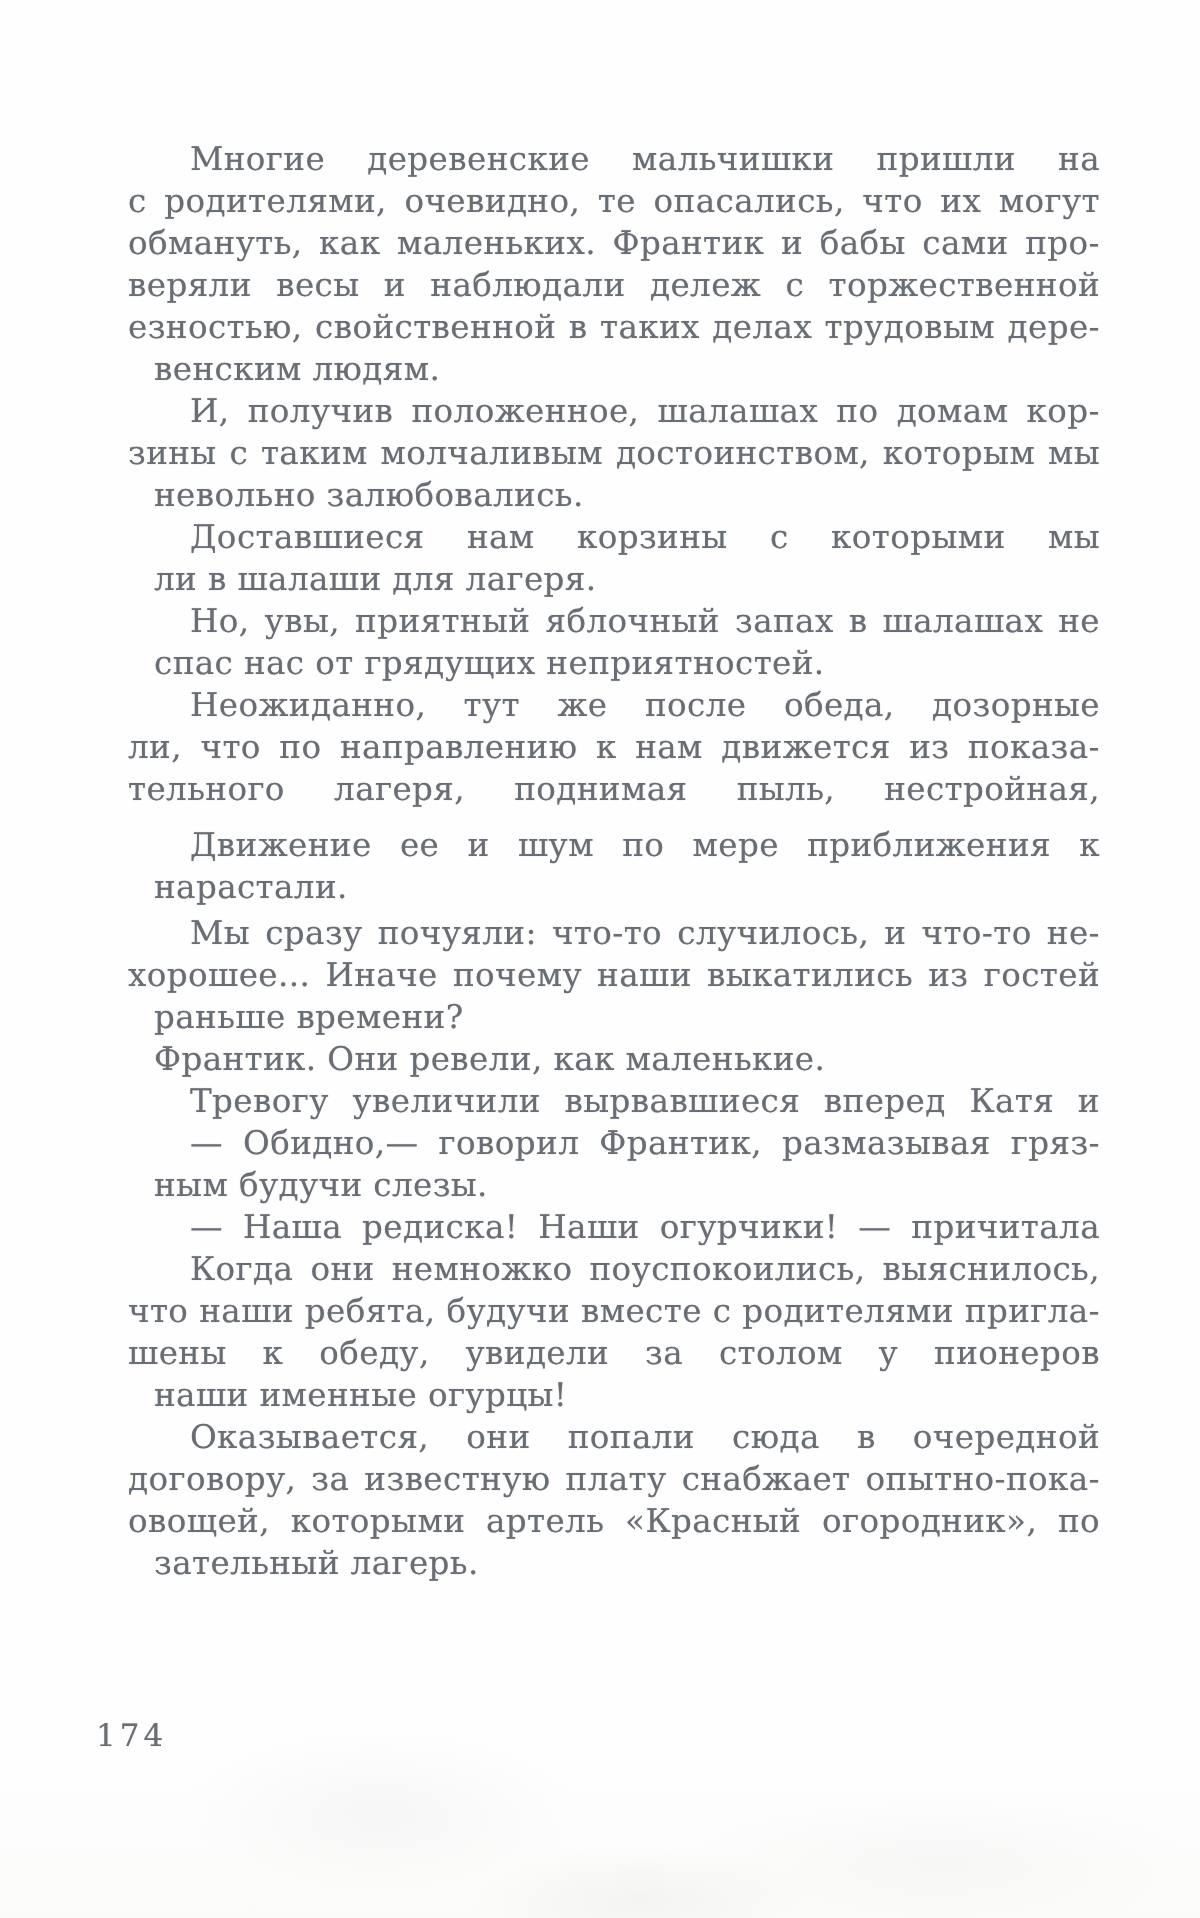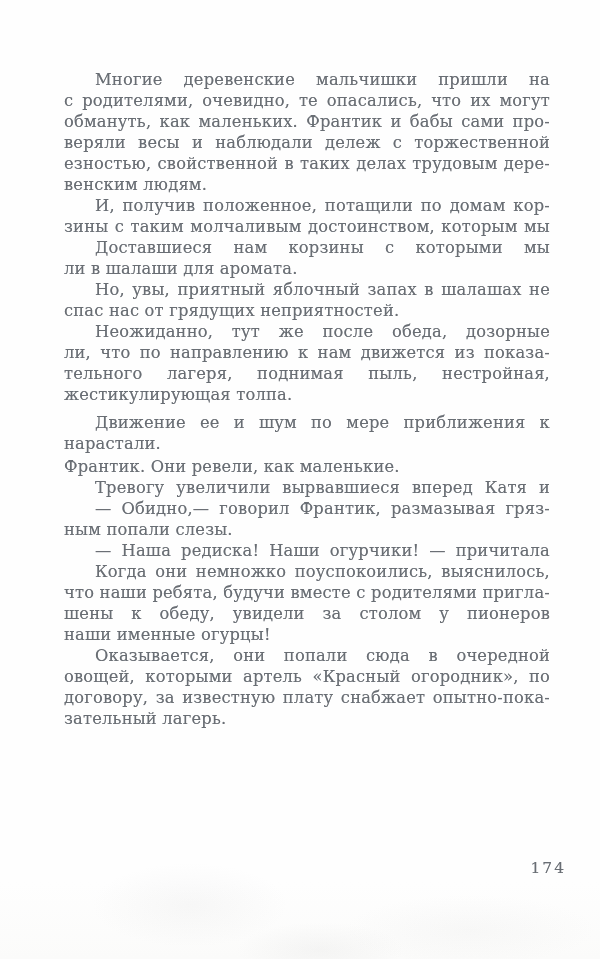--- a/index.html
+++ b/index.html
@@ -42,88 +42,94 @@
   .line {
     height: 21px;
     line-height: 21px;
     overflow: hidden;
     text-align: justify;
     text-align-last: justify;
     white-space: normal;
   }
   .line.last {
     text-align-last: left;
+    margin-left: 13px;
   }
   .line.first {
     text-indent: 31px;
   }
   .page-number {
     position: absolute;
     top: 859px;
-    left: 80px;
+    left: 48px;
     width: 486px;
-    text-align: right;
+    text-align: left;
     font-size: 15.5px;
     letter-spacing: 2px;
     text-shadow: 0 0 0.5px rgba(105,110,118,0.55);
   }
 </style>
 </head>
 <body>
 
 <div class="page">
   <div class="text-block" id="text-block">
       <div class="paragraph">
         <div class="line first">Многие деревенские мальчишки пришли на дележку</div>
         <div class="line">с родителями, очевидно, те опасались, что их могут</div>
         <div class="line">обмануть, как маленьких. Франтик и бабы сами про-</div>
         <div class="line">веряли весы и наблюдали дележ с торжественной серь-</div>
         <div class="line">езностью, свойственной в таких делах трудовым дере-</div>
         <div class="line last">венским людям.</div>
       </div>
       <div class="paragraph">
-        <div class="line first">И, получив положенное, потащили по домам кор-</div>
+        <div class="line first">И, получив положенное, шалашах по домам кор-</div>
         <div class="line">зины с таким молчаливым достоинством, которым мы</div>
+        <div class="line last">невольно залюбовались.</div>
       </div>
       <div class="paragraph">
         <div class="line first">Доставшиеся нам корзины с которыми мы постави-</div>
-        <div class="line last">ли в шалаши для аромата.</div>
+        <div class="line last">ли в шалаши для лагеря.</div>
       </div>
       <div class="paragraph">
         <div class="line first">Но, увы, приятный яблочный запах в шалашах не</div>
         <div class="line last">спас нас от грядущих неприятностей.</div>
       </div>
       <div class="paragraph">
         <div class="line first">Неожиданно, тут же после обеда, дозорные замети-</div>
         <div class="line">ли, что по направлению к нам движется из показа-</div>
         <div class="line">тельного лагеря, поднимая пыль, нестройная, шумная,</div>
-        <div class="line last">жестикулирующая толпа.</div>
       </div>
       <div class="paragraph">
         <div class="line first">Движение ее и шум по мере приближения к лагерю</div>
         <div class="line last">нарастали.</div>
+      </div>
+      <div class="paragraph">
+        <div class="line first">Мы сразу почуяли: что-то случилось, и что-то не-</div>
+        <div class="line">хорошее... Иначе почему наши выкатились из гостей</div>
+        <div class="line last">раньше времени?</div>
       </div>
       <div class="paragraph">
         <div class="line last">Франтик. Они ревели, как маленькие.</div>
         <div class="line first">Тревогу увеличили вырвавшиеся вперед Катя и</div>
       </div>
       <div class="paragraph">
         <div class="line first">— Обидно,— говорил Франтик, размазывая гряз-</div>
-        <div class="line last">ным попали слезы.</div>
+        <div class="line last">ным будучи слезы.</div>
       </div>
       <div class="paragraph">
         <div class="line first">— Наша редиска! Наши огурчики! — причитала</div>
       </div>
       <div class="paragraph">
         <div class="line first">Когда они немножко поуспокоились, выяснилось,</div>
         <div class="line">что наши ребята, будучи вместе с родителями пригла-</div>
         <div class="line">шены к обеду, увидели за столом у пионеров Вольновой</div>
         <div class="line last">наши именные огурцы!</div>
       </div>
       <div class="paragraph">
         <div class="line first">Оказывается, они попали сюда в очередной партии</div>
+        <div class="line">договору, за известную плату снабжает опытно-пока-</div>
         <div class="line">овощей, которыми артель «Красный огородник», по</div>
-        <div class="line">договору, за известную плату снабжает опытно-пока-</div>
         <div class="line last">зательный лагерь.</div>
       </div>
     </div>
   <div class="page-number">174</div>
 </div>
 
 </body></html>

